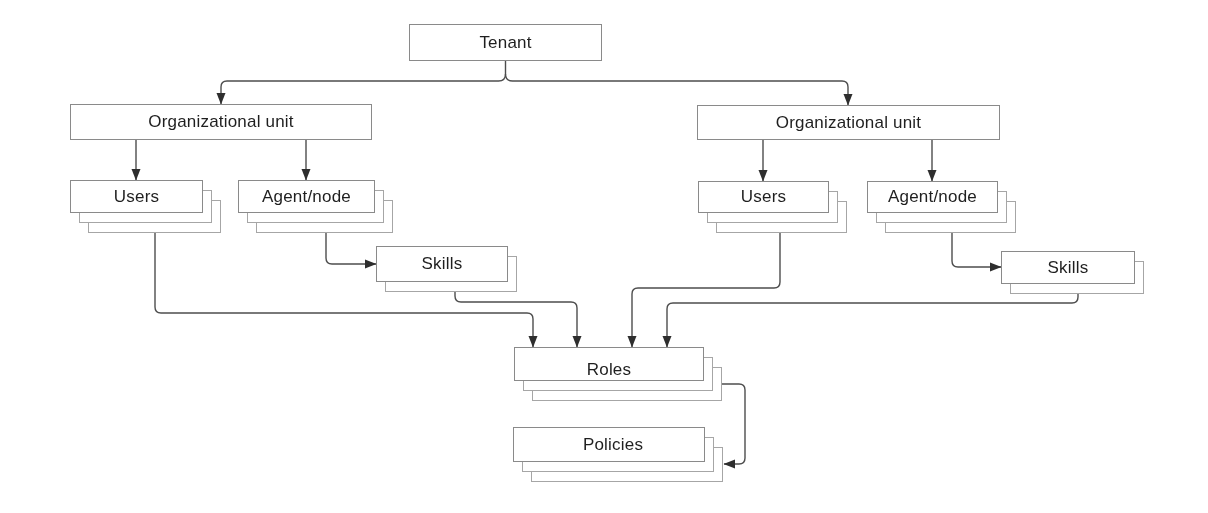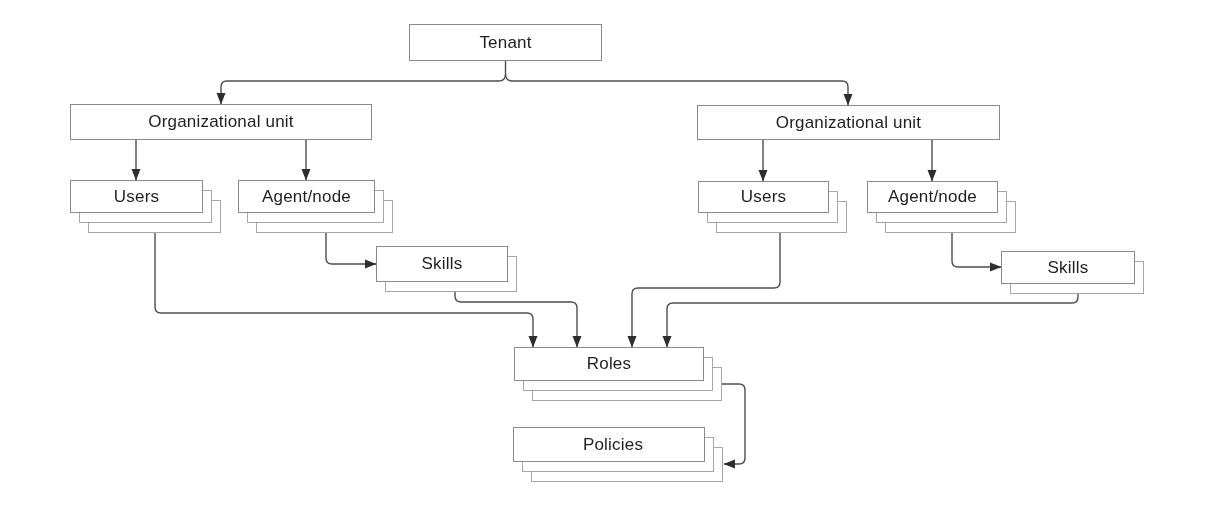--- a/index.html
+++ b/index.html
@@ -138,21 +138,21 @@
   <div class="node" style="left:1001px; top:251px; width:143px; height:43px;">
     <div class="stack-layer" style="left:9px; top:10px; width:134px; height:33px;"></div>
     <div class="box" style="width:134px; height:33px;">
       <span>Skills</span>
     </div>
   </div>
 
   <div class="node" style="left:514px; top:347px; width:208px; height:54px;">
     <div class="stack-layer" style="left:18px; top:20px; width:190px; height:34px;"></div>
     <div class="stack-layer" style="left:9px;  top:10px; width:190px; height:34px;"></div>
-    <div class="box" style="width:190px; height:34px;">
+    <div class="box" style="width:190px; height:34px;align-items:flex-end;">
       <span>Roles</span>
     </div>
   </div>
 
   <div class="node" style="left:513px; top:427px; width:210px; height:55px;">
     <div class="stack-layer" style="left:18px; top:20px; width:192px; height:35px;"></div>
     <div class="stack-layer" style="left:9px;  top:10px; width:192px; height:35px;"></div>
     <div class="box" style="width:192px; height:35px;padding-left:8px;">
       <span>Policies</span>
     </div>

